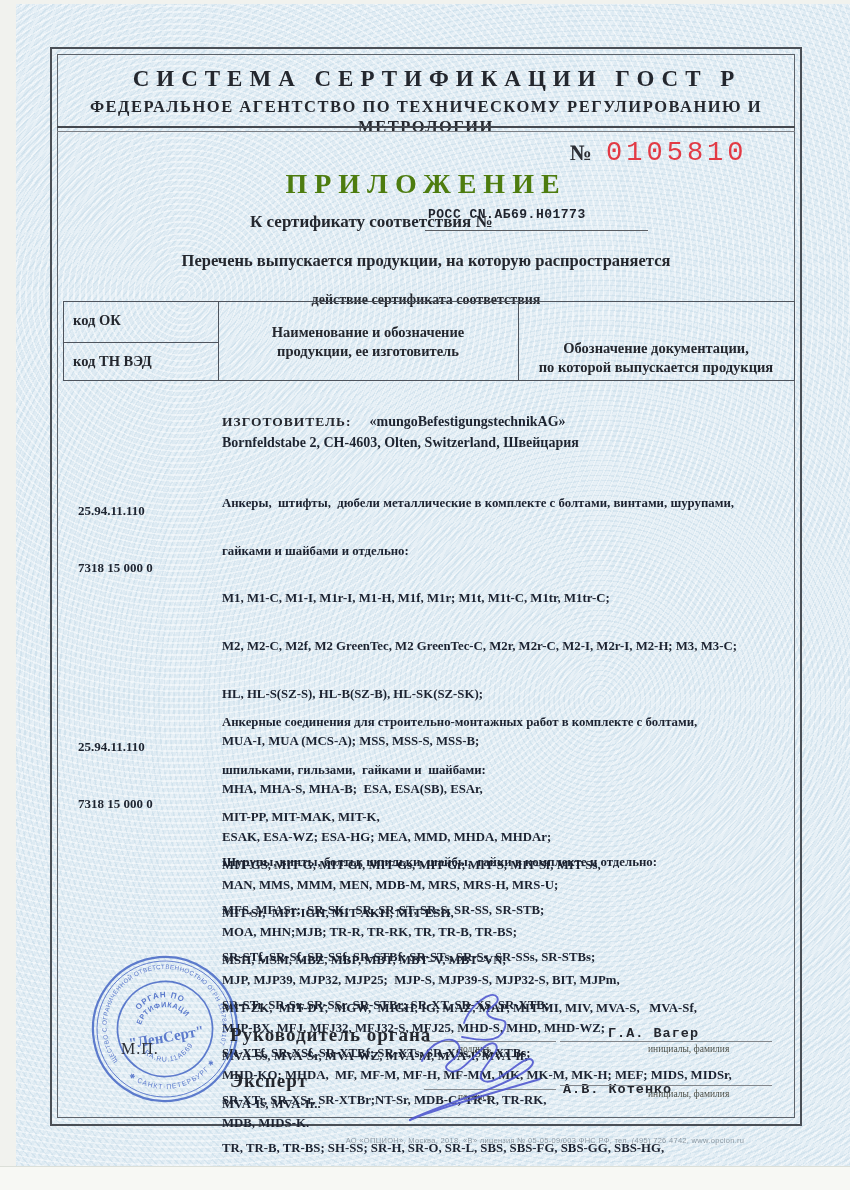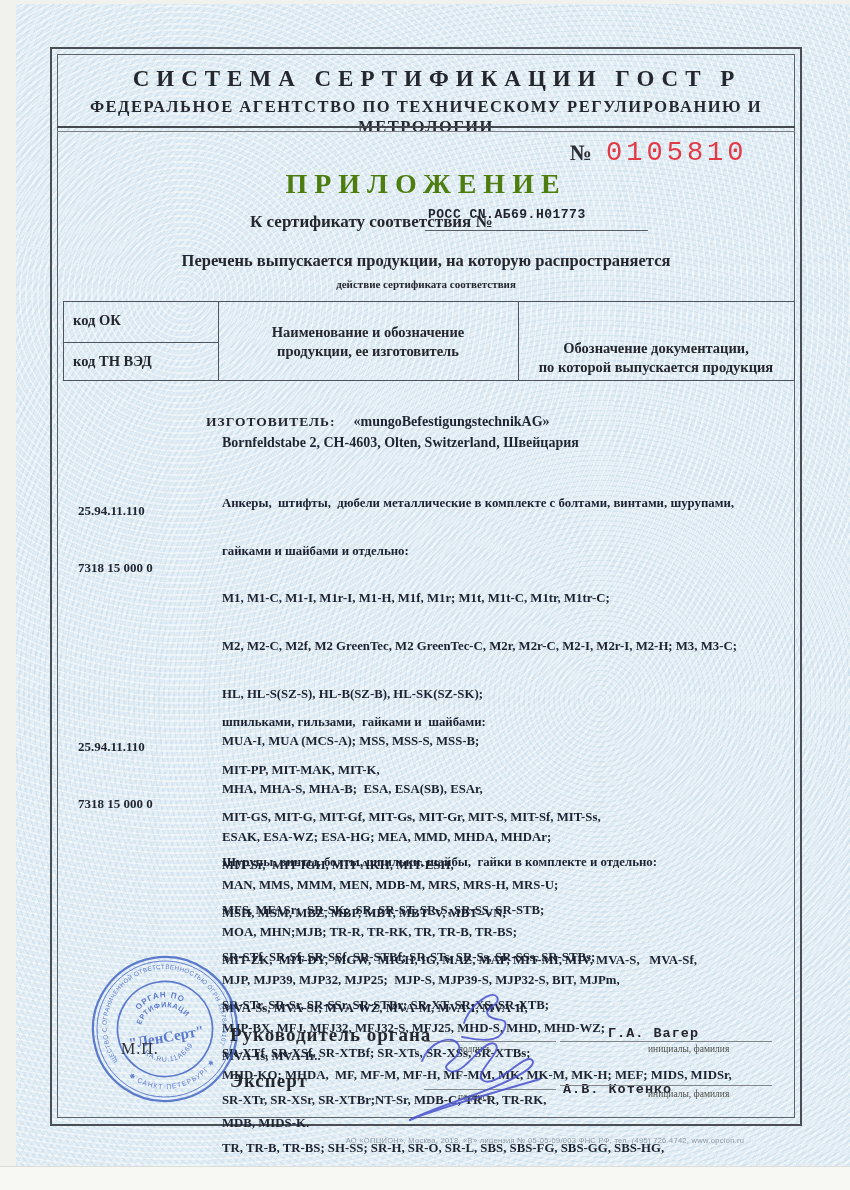--- a/index.html
+++ b/index.html
@@ -24,21 +24,21 @@
   .num-row{left:570px;top:138px;display:flex;align-items:baseline;gap:14px;}
   .num-sign{font-size:22px;font-weight:bold;color:#2b2e35;}
   .num-value{font-family:"Liberation Mono","DejaVu Sans Mono",monospace;
     font-size:27px;font-weight:500;letter-spacing:4px;color:#e23a45;}
   .t-app{top:168px;font-size:28px;font-weight:bold;letter-spacing:7px;color:#4d7c0f;}
   .cert-label{left:250px;top:212px;font-size:17px;font-weight:bold;color:#24272e;}
   .cert-value{left:428px;top:207px;font-family:"Liberation Mono","DejaVu Sans Mono",monospace;
     font-size:13px;font-weight:600;color:#20242e;letter-spacing:.5px;}
   .cert-line{left:425px;top:230px;width:223px;border-bottom:1px solid #5a5e64;}
   .t-sub1{top:251px;font-size:16.5px;font-weight:bold;color:#24272e;}
-  .t-sub2{top:278px;font-size:11px;font-weight:bold;color:#24272e;}
+  .t-sub2{top:292px;font-size:14px;font-weight:bold;color:#24272e;}
   .table{left:63px;top:301px;width:730px;height:78px;border:1px solid #4e545d;}
   .table .v1{position:absolute;left:154px;top:0;height:78px;border-left:1px solid #4e545d;}
   .table .v2{position:absolute;left:454px;top:0;height:78px;border-left:1px solid #4e545d;}
   .table .h1{position:absolute;left:0;top:40px;width:154px;border-top:1px solid #4e545d;}
   .tbl-txt{font-size:14.5px;font-weight:bold;color:#24272e;line-height:19px;}
   .cell-c{position:absolute;text-align:center;}
   .manu-label{letter-spacing:1px;font-size:13.5px;font-weight:bold;color:#24272e;}
   .manu-name{font-size:14px;font-weight:bold;color:#1e2430;}
   .code-col{left:78px;width:135px;font-size:13px;font-weight:bold;color:#1e2430;line-height:19px;white-space:pre;}
   .prod{left:222px;width:565px;font-size:12.8px;font-weight:bold;color:#1c2230;
@@ -89,21 +89,21 @@
   <div class="cell-c tbl-txt" style="left:154px;top:21px;width:300px;">
     <div>Наименование и обозначение</div>
     <div>продукции, ее изготовитель</div>
   </div>
   <div class="cell-c tbl-txt" style="left:454px;top:37px;width:276px;">
     <div>Обозначение документации,</div>
     <div>по которой выпускается продукция</div>
   </div>
 </div>
 
-<div class="abs" style="left:206px;top:412px;">
+<div class="abs" style="left:222px;top:412px;">
   <span class="manu-label">ИЗГОТОВИТЕЛЬ:</span>
   <span class="manu-name" style="margin-left:14px;">«mungoBefestigungstechnikAG»</span>
 </div>
 <div class="abs manu-name" style="left:222px;top:435px;">Bornfeldstabe 2, CH-4603, Olten, Switzerland, Швейцария</div>
 
 <div class="abs code-col" style="top:463px;">
   <div>25.94.11.110</div>
   <div>7318 15 000 0</div>
 </div>
 <div class="abs prod" style="top:464px;">
@@ -121,20 +121,21 @@
   <div>MJP-BX, MFJ, MFJ32, MFJ32-S, MFJ25, MHD-S, MHD, MHD-WZ;</div>
   <div>MHD-KO; MHDA,  MF, MF-M, MF-H, MF-MM, MK, MK-M, MK-H; MEF; MIDS, MIDSr,</div>
   <div>MDB, MIDS-K.</div>
 </div>
 
 <div class="abs code-col" style="top:699px;">
   <div>25.94.11.110</div>
   <div>7318 15 000 0</div>
 </div>
 <div class="abs prod" style="top:683px;">
+  <div>Анкерные соединения для строительно-монтажных работ в комплекте с болтами,</div>
   <div>шпильками, гильзами,  гайками и  шайбами:</div>
   <div>MIT-PP, MIT-MAK, MIT-K,</div>
   <div>MIT-GS, MIT-G, MIT-Gf, MIT-Gs, MIT-Gr, MIT-S, MIT-Sf, MIT-Ss,</div>
   <div>MIT-Sr,  MIT-IGH, MIT-AKH, MIT-ESH,</div>
   <div>MSH, MSM, MBZ, MBP, MBT, MBT–V, MBT–VN,</div>
   <div>MIT-ZK,  MIT-DY,  MGW,  MIGH, IG, MAZ, MAP, MIT-MI, MIV, MVA-S,   MVA-Sf,</div>
   <div>MVA-Ss, MVA-Sr, MVA-WZ, MVA-M, MVA-I, MVA-If,</div>
   <div>MVA-Is, MVA-Ir..</div>
 </div>
 

